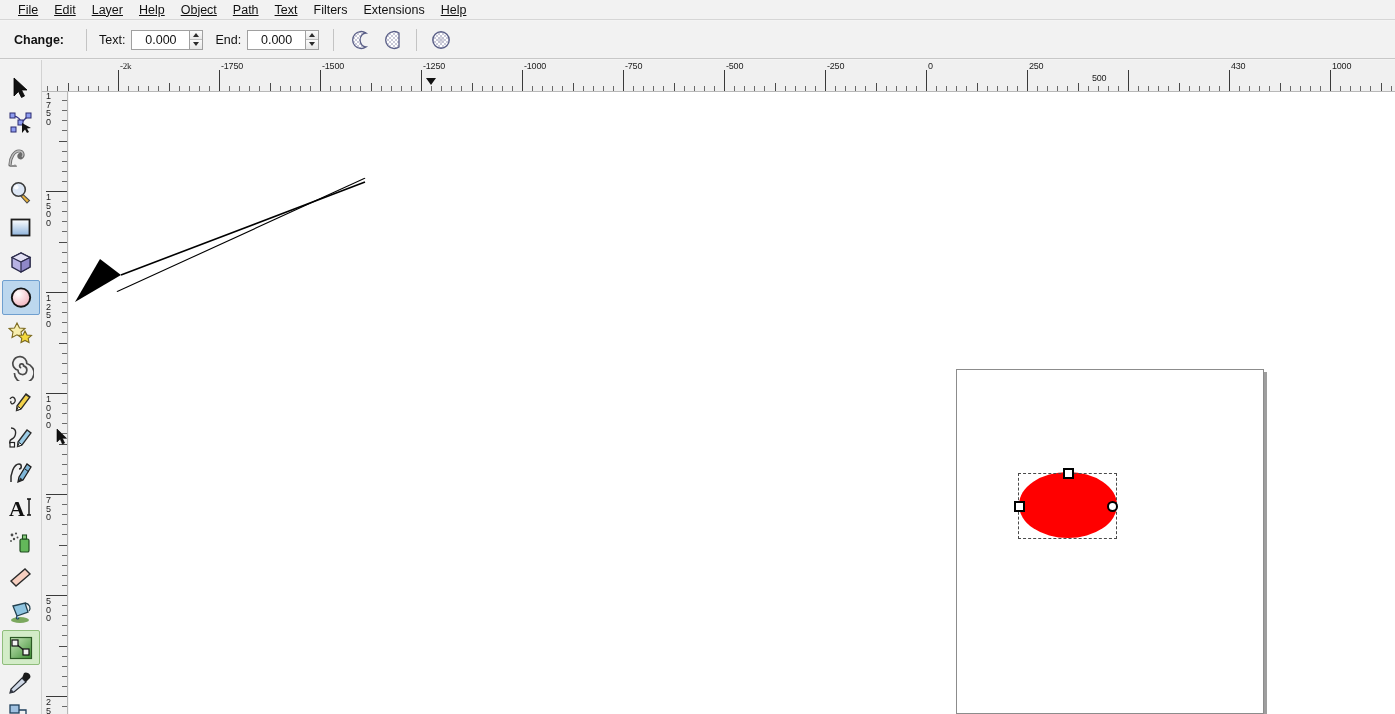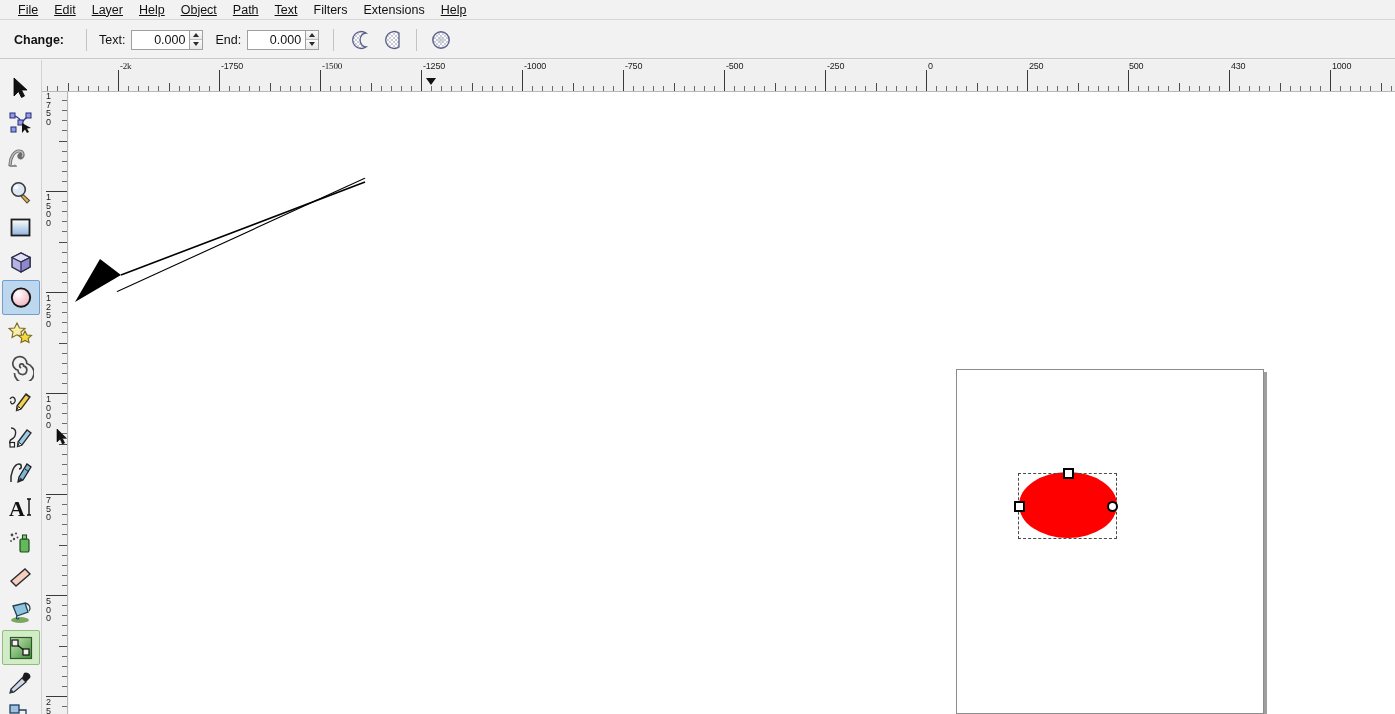--- a/index.html
+++ b/index.html
@@ -74,21 +74,21 @@
   .spin-input {
     width: 58px; height: 20px;
     border: 1px solid #a0a0a0;
     border-right: none;
     background: #ffffff;
     font-size: 12.5px;
     font-family: "Liberation Sans", sans-serif;
     color: #111;
     padding: 0 4px;
     line-height: 18px;
-    text-align: right;
+    text-align: center;
   }
   .spin-btns {
     display: flex; flex-direction: column;
     width: 14px; height: 20px;
     border: 1px solid #a0a0a0;
     background: #f0f0f0;
   }
   .spin-btn {
     flex: 1;
     display: flex; align-items: center; justify-content: center;
@@ -480,21 +480,21 @@
       <div class="rh-tick minor" style="left: 187px;"></div>
       <div class="rh-tick minor" style="left: 197px;"></div>
       <div class="rh-tick minor" style="left: 207px;"></div>
       <div class="rh-tick minor" style="left: 217px;"></div>
       <div class="rh-tick mid" style="left: 228px;"></div>
       <div class="rh-tick minor" style="left: 238px;"></div>
       <div class="rh-tick minor" style="left: 248px;"></div>
       <div class="rh-tick minor" style="left: 258px;"></div>
       <div class="rh-tick minor" style="left: 268px;"></div>
       <div class="rh-tick major" style="left: 278px;"></div>
-      <div class="rh-label" style="left: 280px; font-family: Liberation Serif, serif;">-1500</div>
+      <div class="rh-label" style="left: 280px;">-1500</div>
       <div class="rh-tick minor" style="left: 288px;"></div>
       <div class="rh-tick minor" style="left: 298px;"></div>
       <div class="rh-tick minor" style="left: 308px;"></div>
       <div class="rh-tick minor" style="left: 318px;"></div>
       <div class="rh-tick mid" style="left: 329px;"></div>
       <div class="rh-tick minor" style="left: 339px;"></div>
       <div class="rh-tick minor" style="left: 349px;"></div>
       <div class="rh-tick minor" style="left: 359px;"></div>
       <div class="rh-tick minor" style="left: 369px;"></div>
       <div class="rh-tick major" style="left: 379px;"></div>
@@ -568,21 +568,21 @@
       <div class="rh-tick minor" style="left: 995px;"></div>
       <div class="rh-tick minor" style="left: 1005px;"></div>
       <div class="rh-tick minor" style="left: 1015px;"></div>
       <div class="rh-tick minor" style="left: 1025px;"></div>
       <div class="rh-tick mid" style="left: 1036px;"></div>
       <div class="rh-tick minor" style="left: 1046px;"></div>
       <div class="rh-tick minor" style="left: 1056px;"></div>
       <div class="rh-tick minor" style="left: 1066px;"></div>
       <div class="rh-tick minor" style="left: 1076px;"></div>
       <div class="rh-tick major" style="left: 1086px;"></div>
-      <div class="rh-label" style="left: 1087px;">500</div>
+      <div class="rh-label" style="left: 1050px; margin-top: 12px;">500</div>
       <div class="rh-tick minor" style="left: 1096px;"></div>
       <div class="rh-tick minor" style="left: 1106px;"></div>
       <div class="rh-tick minor" style="left: 1116px;"></div>
       <div class="rh-tick minor" style="left: 1126px;"></div>
       <div class="rh-tick mid" style="left: 1137px;"></div>
       <div class="rh-tick minor" style="left: 1147px;"></div>
       <div class="rh-tick minor" style="left: 1157px;"></div>
       <div class="rh-tick minor" style="left: 1167px;"></div>
       <div class="rh-tick minor" style="left: 1177px;"></div>
       <div class="rh-tick major" style="left: 1187px;"></div>

